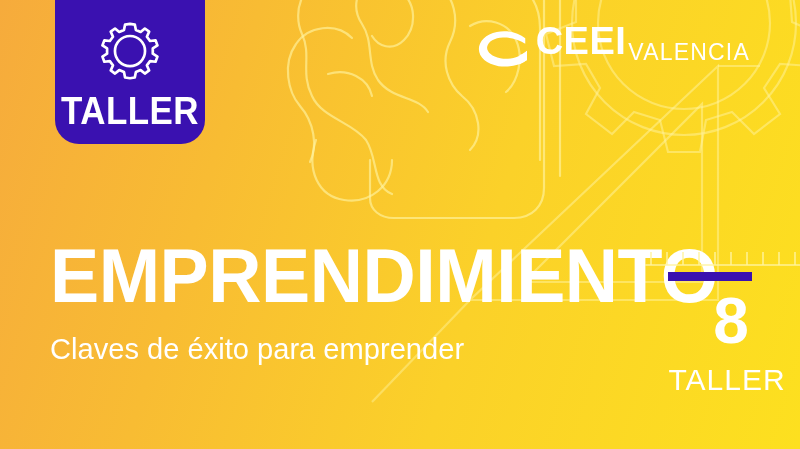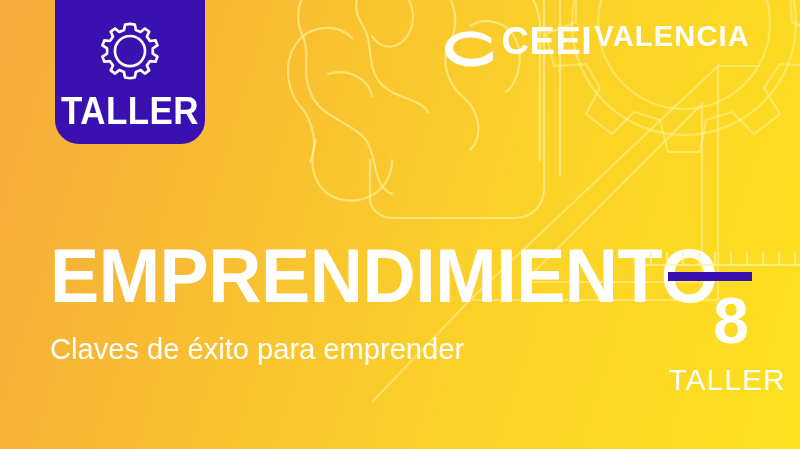--- a/index.html
+++ b/index.html
@@ -82,24 +82,24 @@
   .logo-ceei {
     color: #ffffff;
     font-family: "Liberation Sans", sans-serif;
     font-weight: bold;
     font-size: 38px;
     letter-spacing: 0.5px;
   }
   .logo-sub {
     color: #ffffff;
     font-family: "Liberation Sans", sans-serif;
-    font-weight: bold;
-    font-size: 29px;
+    font-weight: normal;
+    font-size: 23px;
     letter-spacing: 1.2px;
-    margin-top: 0;
+    margin-top: 19px;
     margin-left: 2px;
   }
 
   
   .headline-block {
     position: absolute;
     left: 50px;
     top: 240px;
   }
   .headline {

